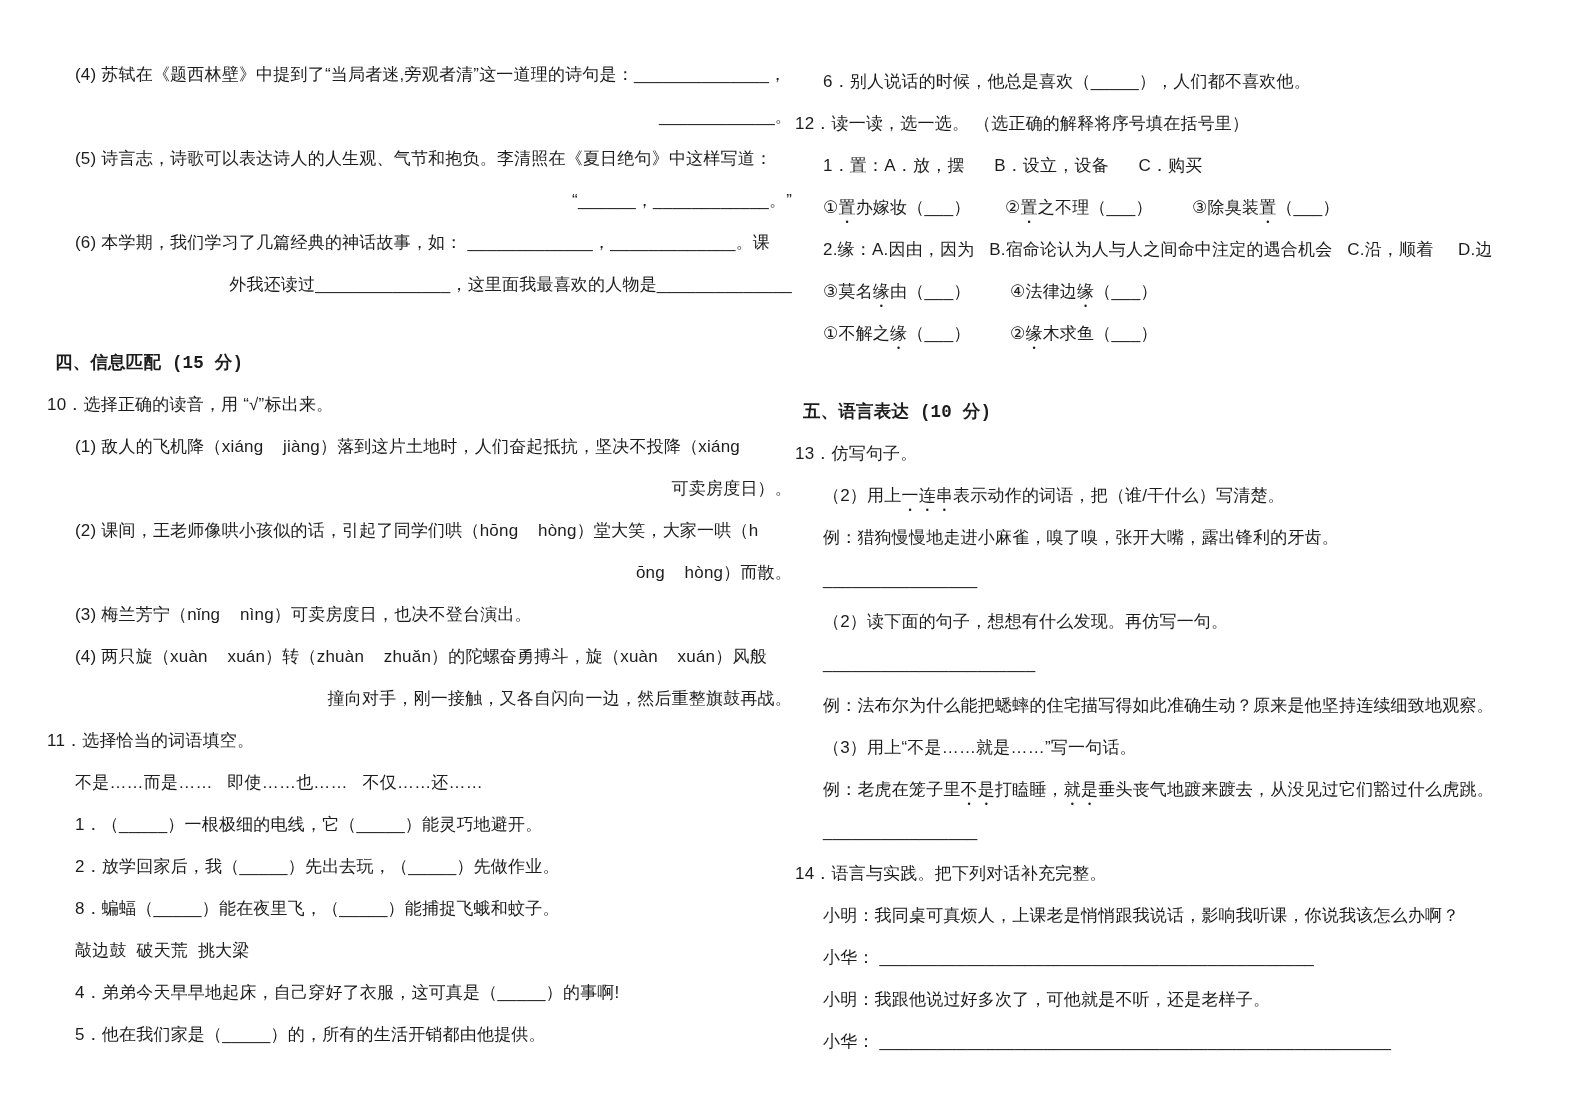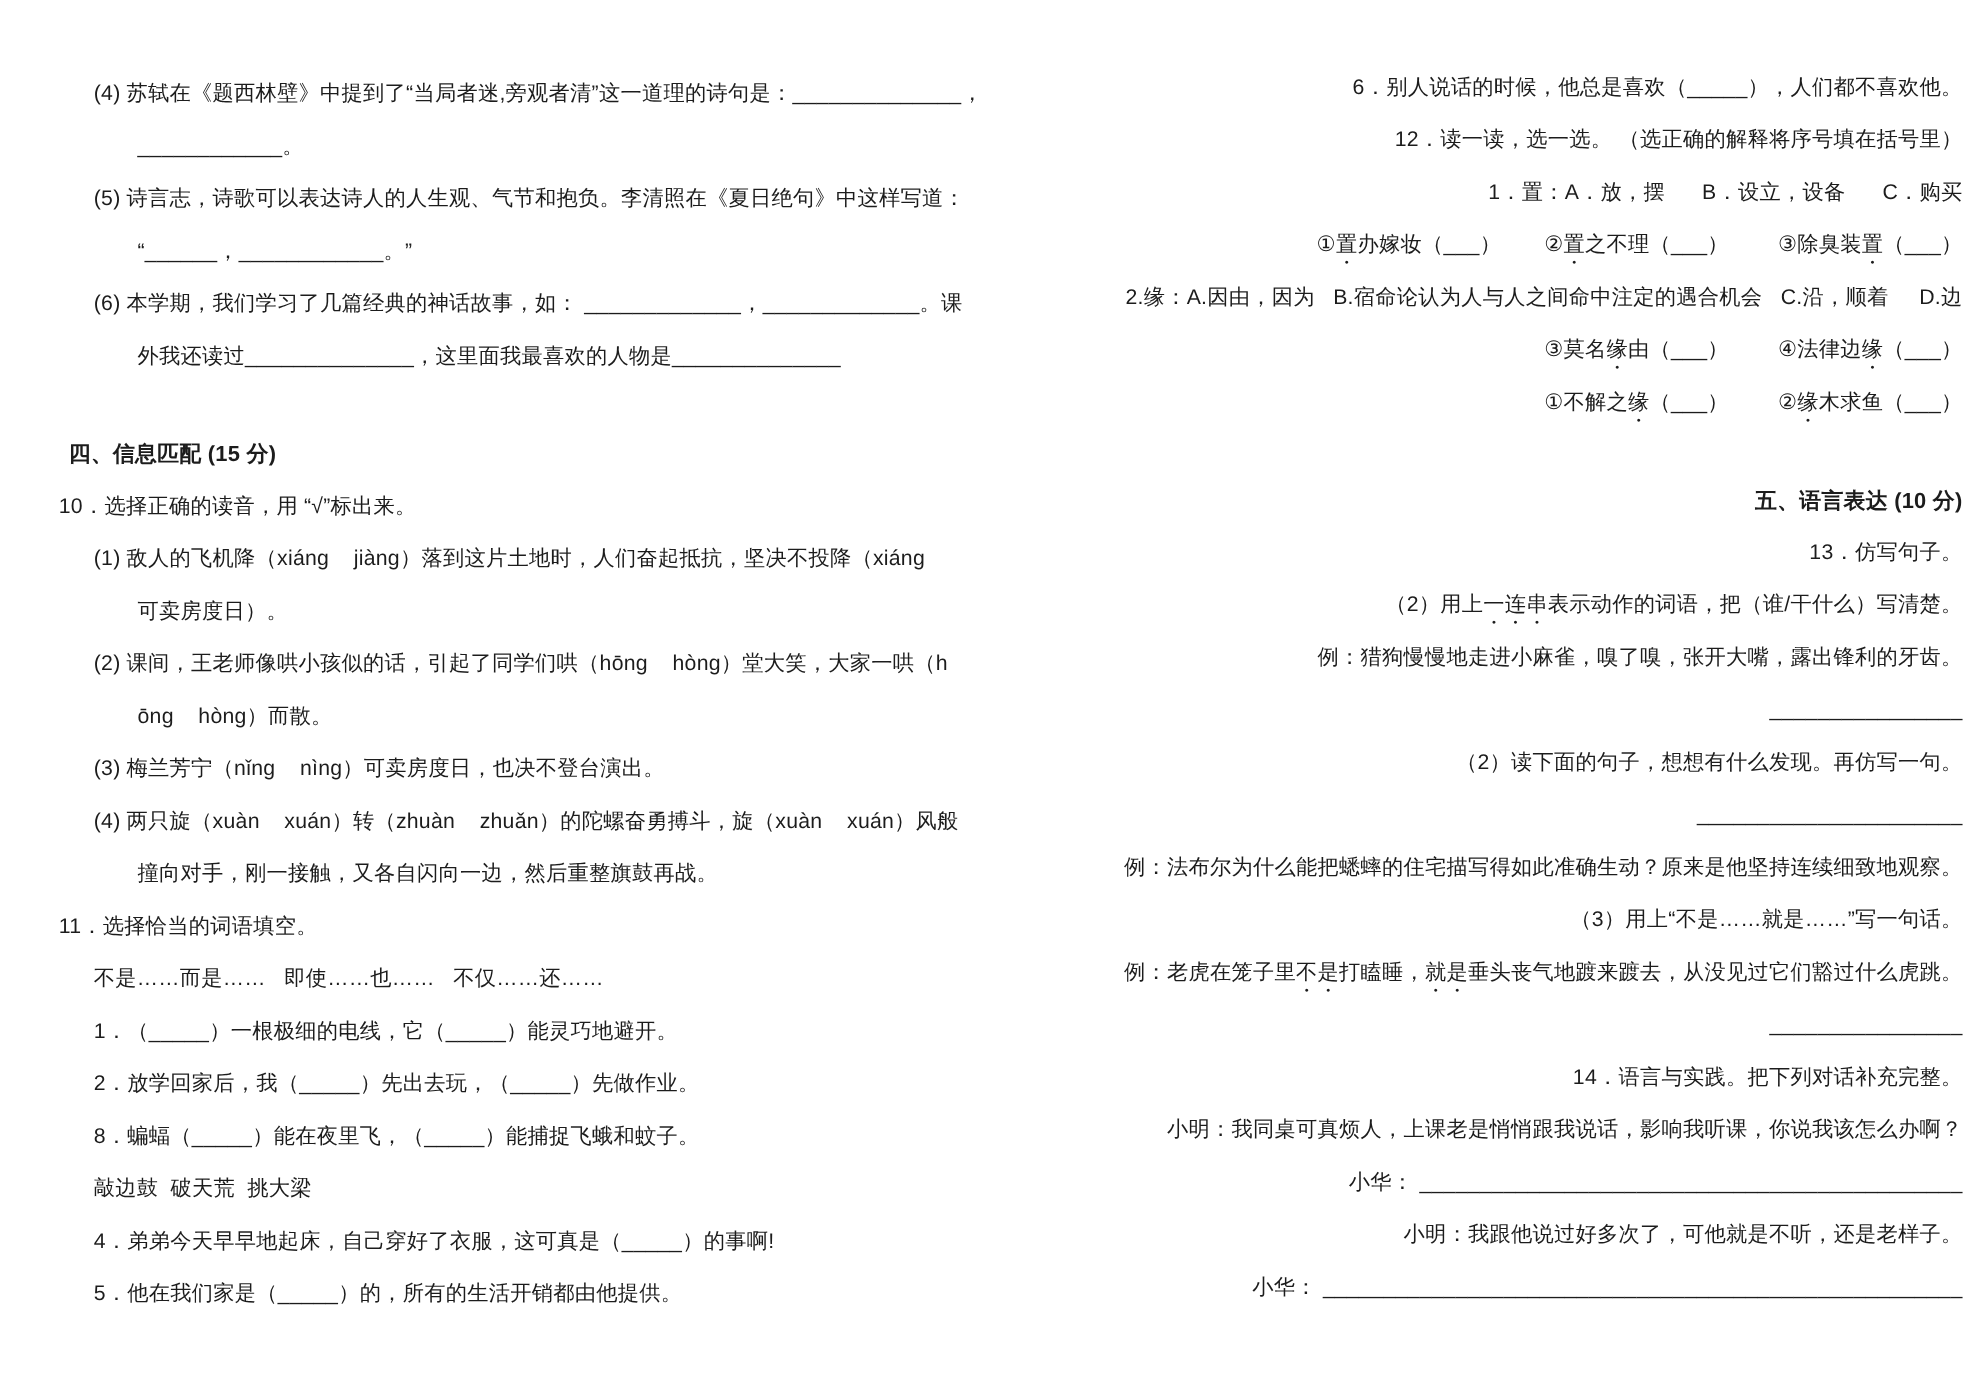--- a/index.html
+++ b/index.html
@@ -5,32 +5,32 @@
   html,body{margin:0;padding:0;}
   body{
     width:1583px;height:1118px;
     background:#ffffff;
     font-family:"Liberation Sans","DejaVu Sans",sans-serif;
     color:#1c1c1c;
   }
   .page{position:relative;width:1583px;height:1118px;overflow:hidden;background:#ffffff;}
   .col{position:absolute;top:0;}
   .col-left{left:47px;top:54px;width:745px;}
-  .col-right{left:795px;top:49px;width:775px;text-align:right;}
+  .col-right{left:795px;top:61px;width:775px;}
   .line{
     white-space:pre;
     font-size:17px;
     line-height:42px;
     min-height:42px;
     letter-spacing:0.2px;
   }
   .i1{padding-left:28px;}
-  .i2{padding-left:63px;}
+  .i2{padding-left:63px;text-align:right;}
   .h{font-weight:bold;padding-left:8px;font-size:17.5px;}
-  .g{margin-top:36px;}
+  .g{margin-top:36px;font-family:Liberation Mono, monospace;}
   .em{
     -webkit-text-emphasis:filled dot;
     -webkit-text-emphasis-position:under left;
     text-emphasis:filled dot;
     text-emphasis-position:under left;
   }
 </style>
 </head>
 <body style="background: rgb(255, 255, 255); color: rgb(28, 28, 28);">
 

